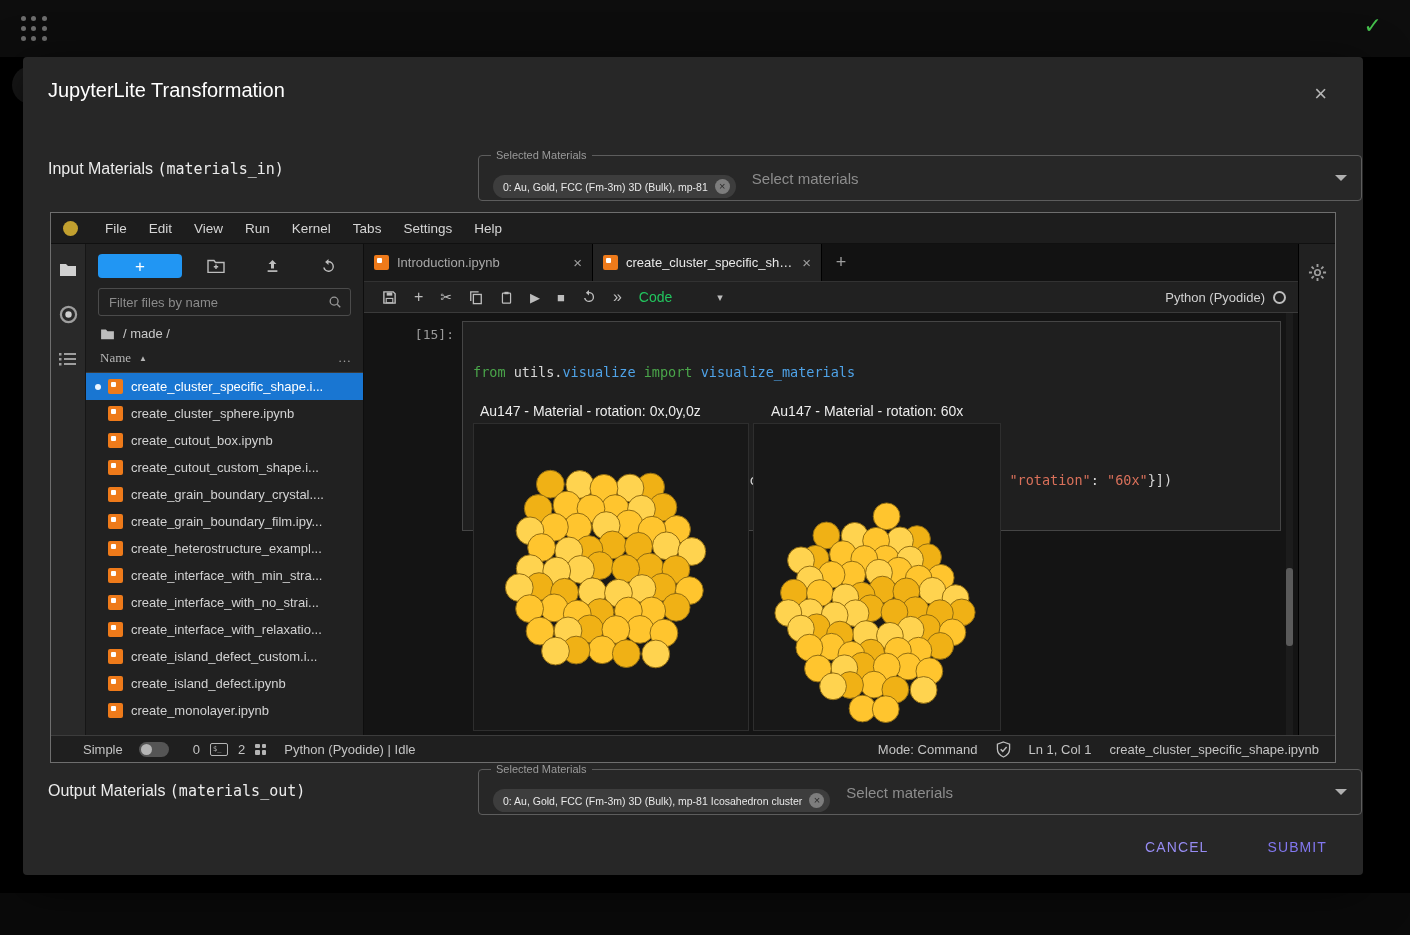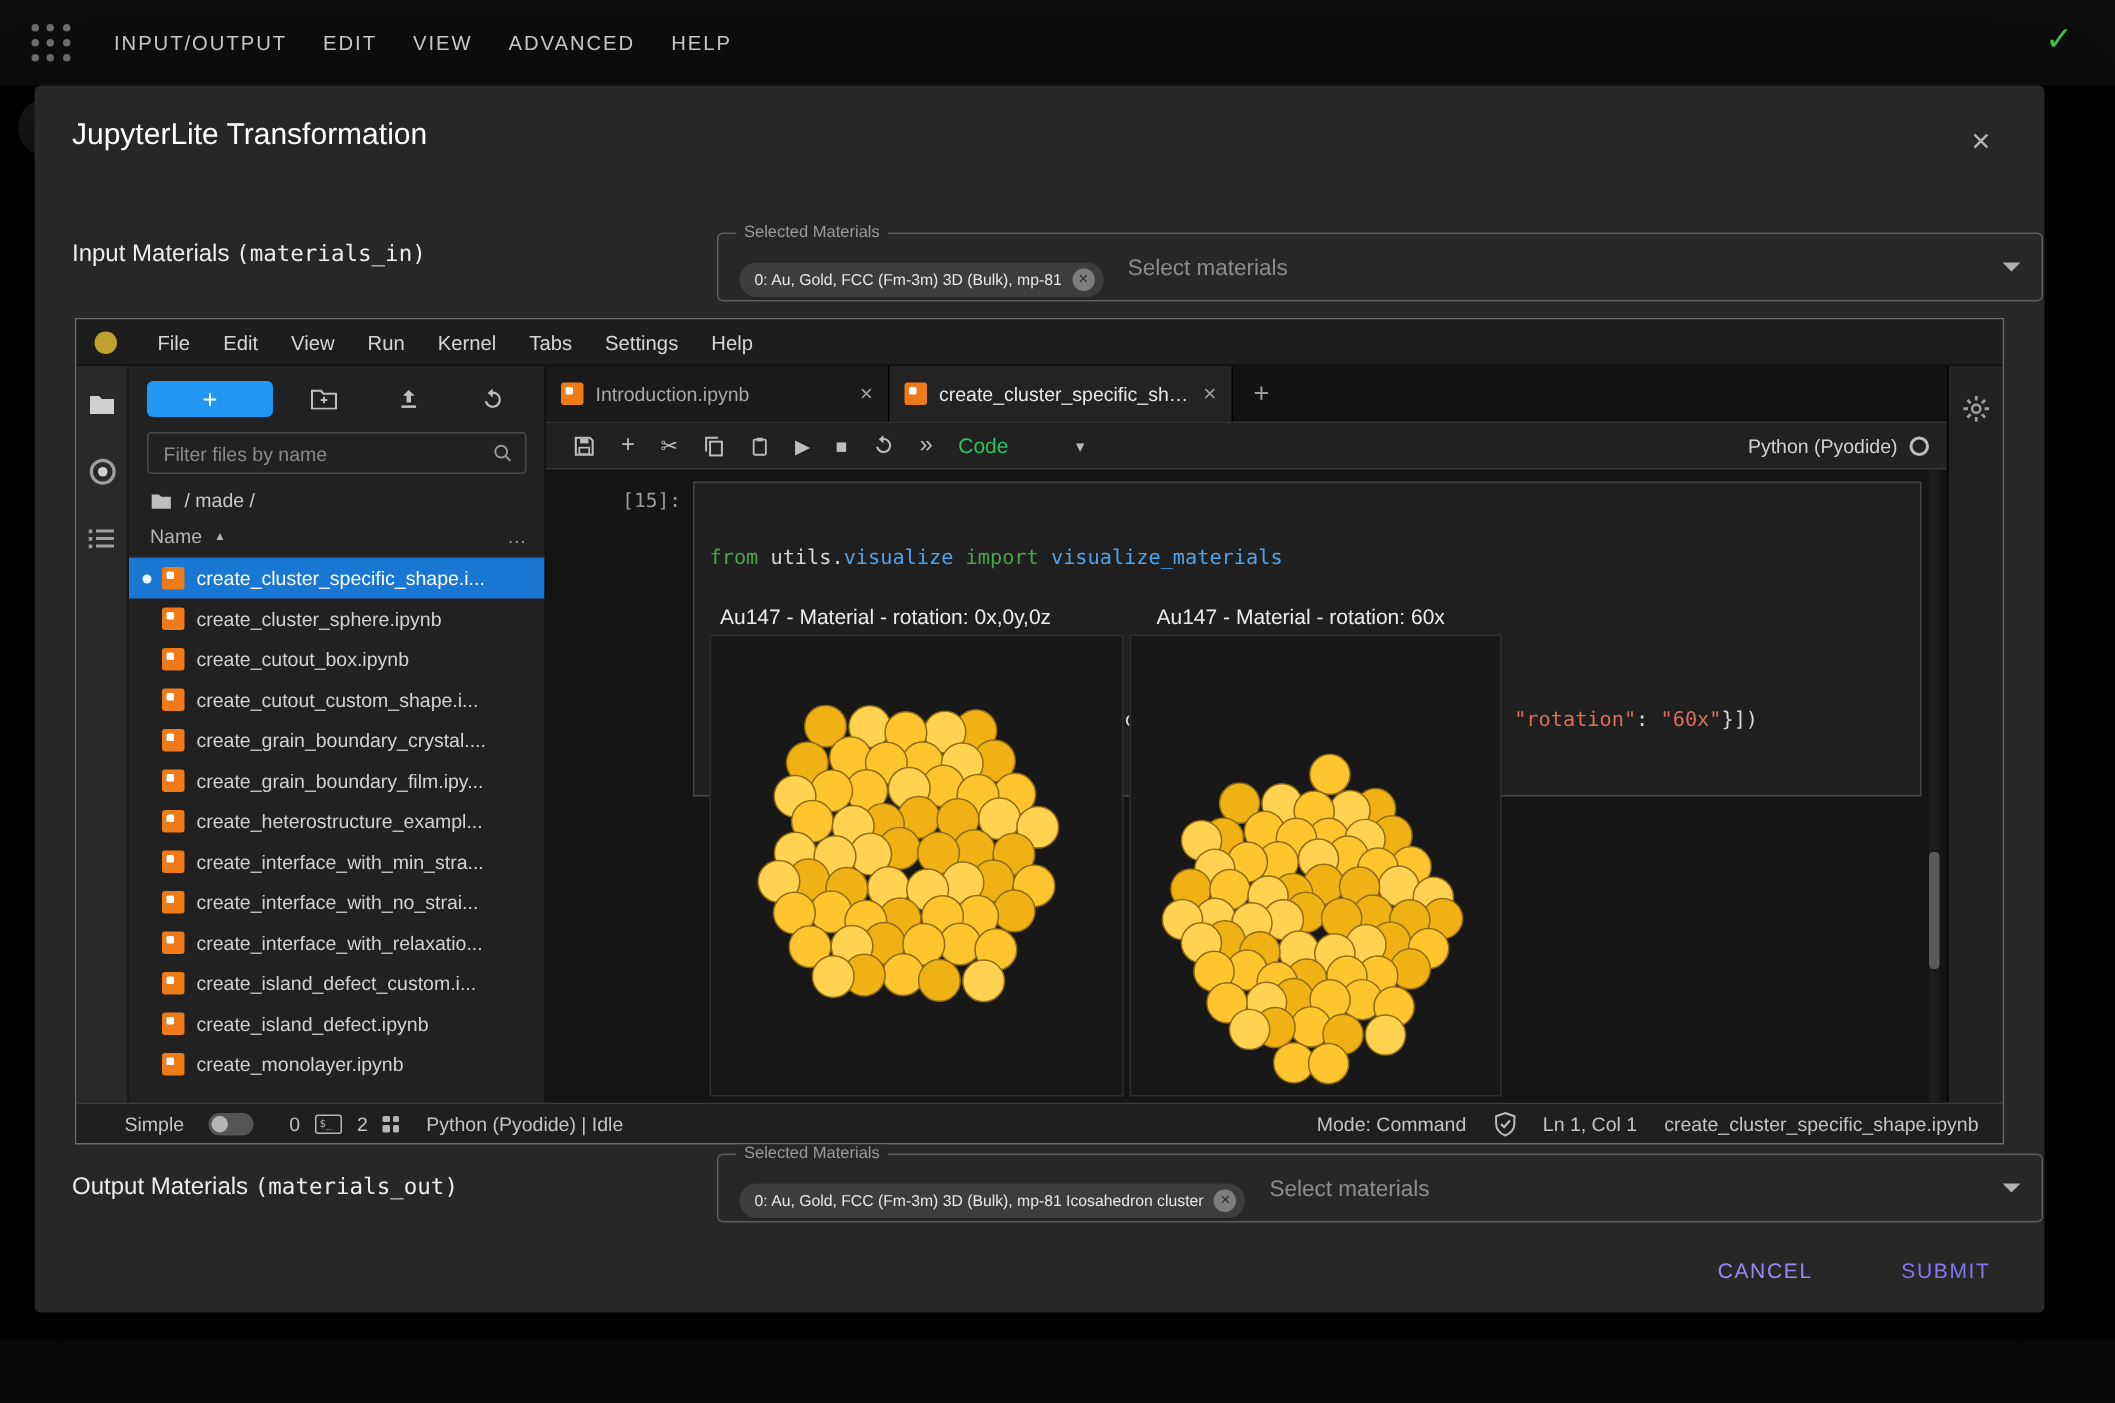--- a/index.html
+++ b/index.html
@@ -47,21 +47,21 @@
 
   .jl-files{width:279px;flex:none;background:#212121;border-left:1px solid #161616;border-right:1px solid #0e0e0e;display:flex;flex-direction:column;box-sizing:border-box;min-height:0;}
   .fb-actions{display:flex;align-items:center;padding:10px 12px 8px;gap:12px;flex:none;}
   .fb-new{width:84px;height:24px;background:#2196f3;border-radius:4px;color:#fff;display:flex;align-items:center;justify-content:center;font-size:17px;cursor:pointer;flex:none;line-height:1;}
   .fb-ic{flex:1;text-align:center;color:#bdbdbd;cursor:pointer;line-height:0;}
   .fb-search{margin:2px 12px 0;height:26px;border:1px solid #4b4b4b;border-radius:3px;display:flex;align-items:center;padding:0 8px;flex:none;gap:6px;}
   .fb-filter{flex:1;background:transparent;border:none;outline:none;color:#fdba74;font-size:13px;font-family:"Liberation Sans",sans-serif;min-width:0;}
   .fb-filter::placeholder{color:#8b8b8b;}
   .fb-search .sic{color:#9a9a9a;line-height:0;}
   .fb-crumb{display:flex;align-items:center;gap:8px;padding:10px 14px 4px;font-size:13px;color:#c9c9c9;flex:none;cursor:pointer;}
-  .fb-head{display:flex;align-items:center;padding:5px 12px 6px 14px;font-size:13px;color:#b5b5b5;border-bottom:1px solid #3a3a3a;flex:none;cursor:pointer;}
+  .fb-head{display:flex;align-items:center;padding:5px 12px 6px 14px;font-size:13px;color:#b5b5b5;border-bottom:1px solid #3a3a3a;flex:none;cursor:pointer;font-family:Liberation Serif, serif;}
   .sort-caret{font-size:8px;color:#b5b5b5;margin-left:8px;}
   .fb-head-more{margin-left:auto;color:#9e9e9e;}
   #fblist{flex:1;overflow:hidden;}
   .fb-row{height:27px;display:flex;align-items:center;gap:8px;padding:0 10px 0 22px;font-size:13px;color:#d2d2d2;cursor:pointer;position:relative;}
   .fb-row.sel{background:#1976d2;color:#fff;}
   .run-dot{position:absolute;left:9px;top:11px;width:6px;height:6px;border-radius:50%;background:#eaf4ff;}
   .nb-ico{width:15px;height:15px;border-radius:2px;background:#ee7a1a;position:relative;flex:none;}
   .nb-ico::before{content:"";position:absolute;left:3px;top:3px;width:5px;height:5px;background:#fff;border-radius:1px;}
   .fb-name{white-space:nowrap;overflow:hidden;}
 
@@ -121,27 +121,20 @@
   <div class="logo-dots">
       <i></i>
       <i></i>
       <i></i>
       <i></i>
       <i></i>
       <i></i>
       <i></i>
       <i></i>
       <i></i>
-    </div>
-  <div id="topmenu">
-      <span class="mi">INPUT/OUTPUT</span>
-      <span class="mi">EDIT</span>
-      <span class="mi">VIEW</span>
-      <span class="mi">ADVANCED</span>
-      <span class="mi">HELP</span>
     </div>
   <div class="top-check">✓</div>
 </div>
 
 <div class="fab-back">⋮</div>
 <div class="bottom-strip"></div>
 
 <div class="dialog">
   <div class="dlg-title">JupyterLite Transformation</div>
   <div class="dlg-close">×</div>

